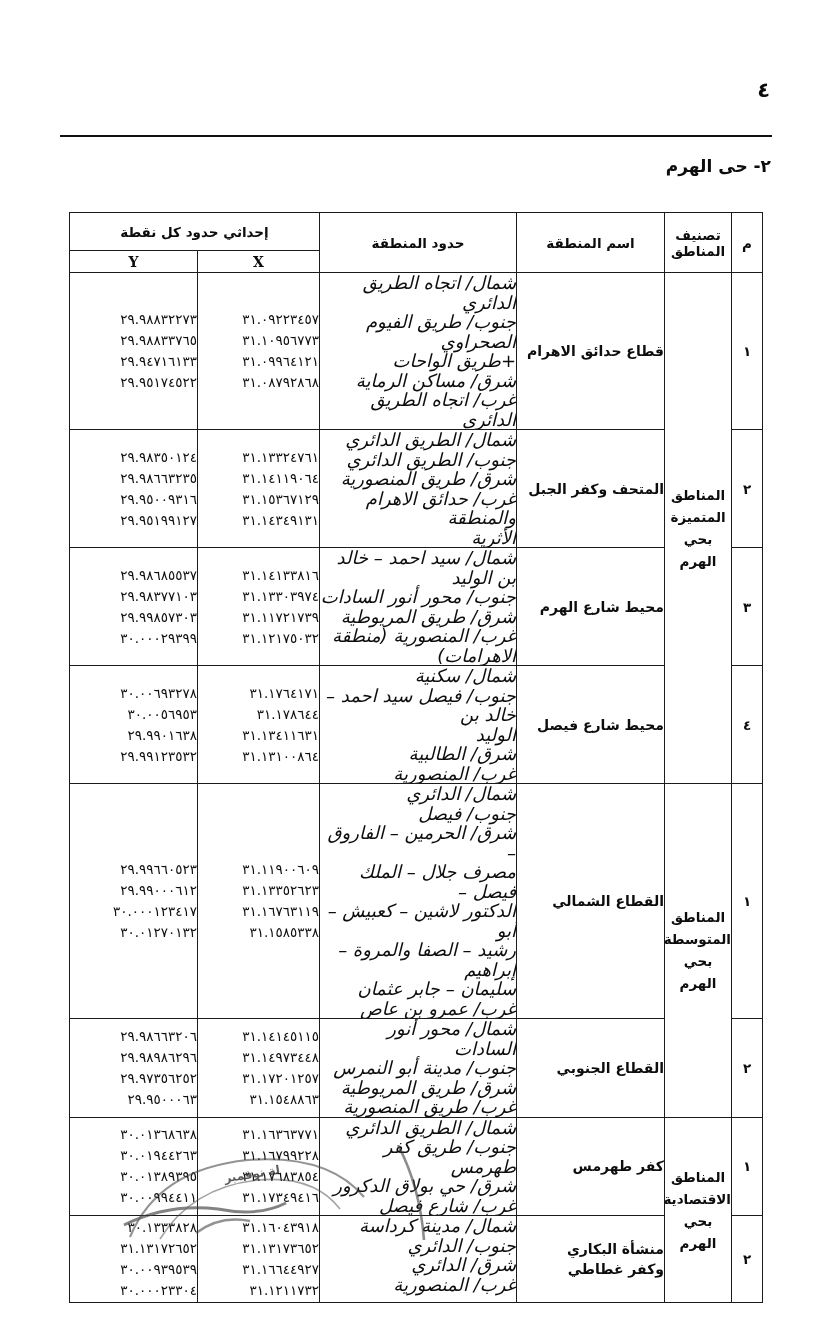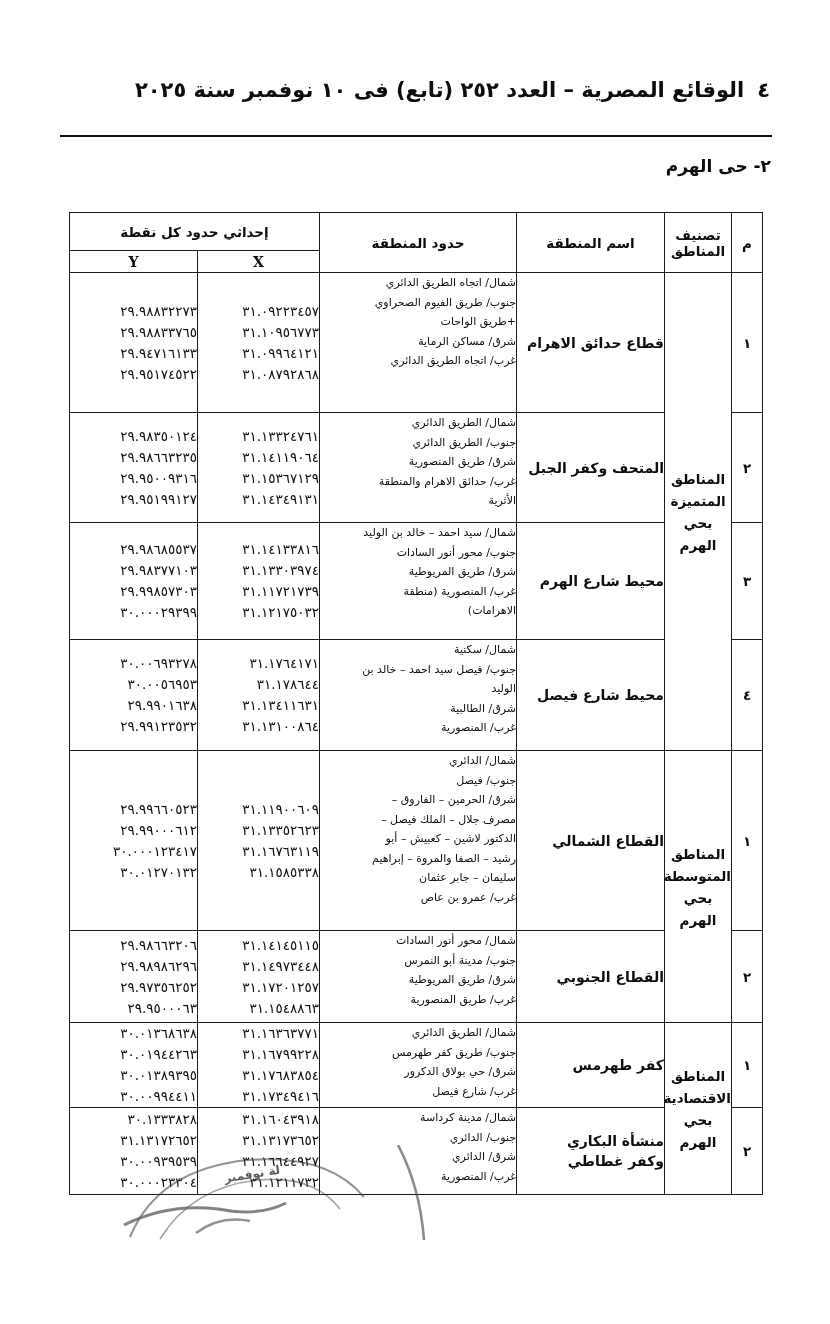--- a/index.html
+++ b/index.html
@@ -50,23 +50,24 @@
   td.idx{font-size:13.5px;font-weight:bold;text-align:center;vertical-align:middle;}
   td.cls{
     font-size:13.5px;font-weight:bold;text-align:center;vertical-align:middle;
     line-height:22px;white-space:pre-line;
   }
   td.name{
     font-size:14px;font-weight:bold;vertical-align:middle;
     line-height:20px;white-space:pre-line;padding:0 3px;
   }
   td.bnd{
-    font-size:11px;text-align:right;vertical-align:top;
+    font-size:18px;text-align:right;vertical-align:top;
     line-height:19.5px;white-space:pre-line;
     padding:3px 5px 2px 2px;
+    font-style:italic;
   }
   td.num{
     font-size:13.5px;text-align:right;vertical-align:middle;
     line-height:21px;white-space:pre-line;
     letter-spacing:.4px;
   }
   
   .stamp{
     position:absolute;top:1145px;right:390px; 
     width:340px;height:96px;
@@ -78,21 +79,20 @@
     transform:rotate(-9deg);
   }
 </style>
 </head>
 <body>
 
 <div class="page">
 
   <div class="page-header">
     <span class="page-number">٤</span>
-    <span class="gazette-title">الوقائع المصرية – العدد ٢٥٢ (تابع) فى ١٠ نوفمبر سنة ٢٠٢٥</span>
   </div>
   <div class="header-rule"></div>
 
   <div class="section-title">٢- حى الهرم</div>
 
   <table class="districts">
     <colgroup>
       <col style="width:31px">
       <col style="width:67px">
       <col style="width:148px">

